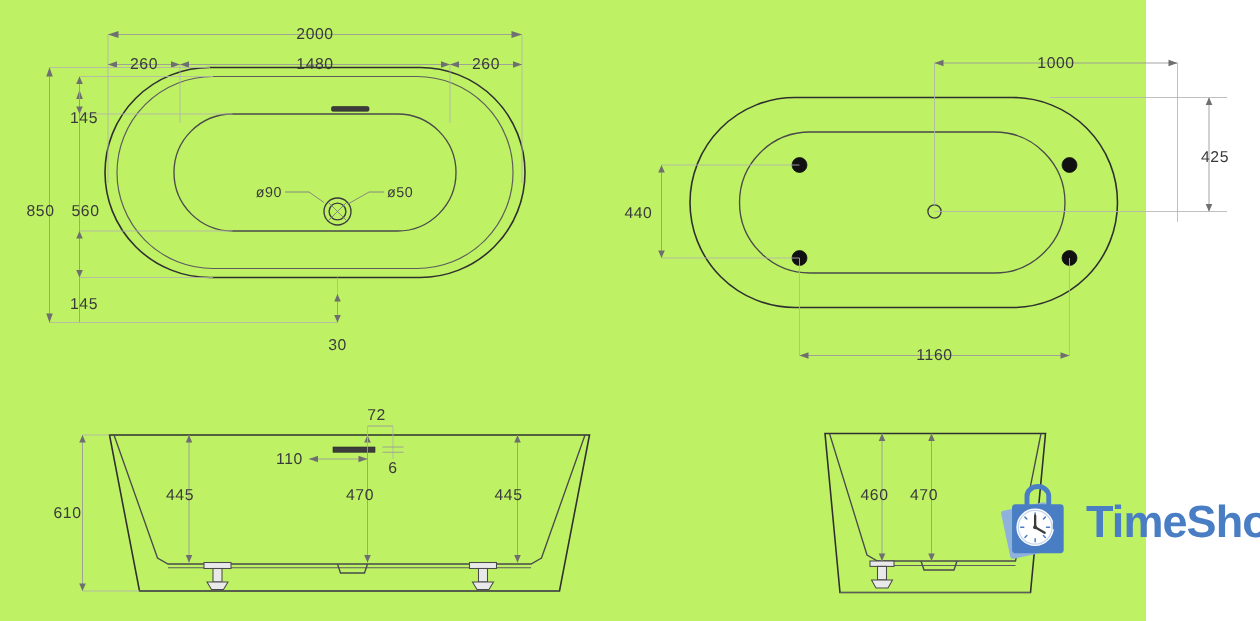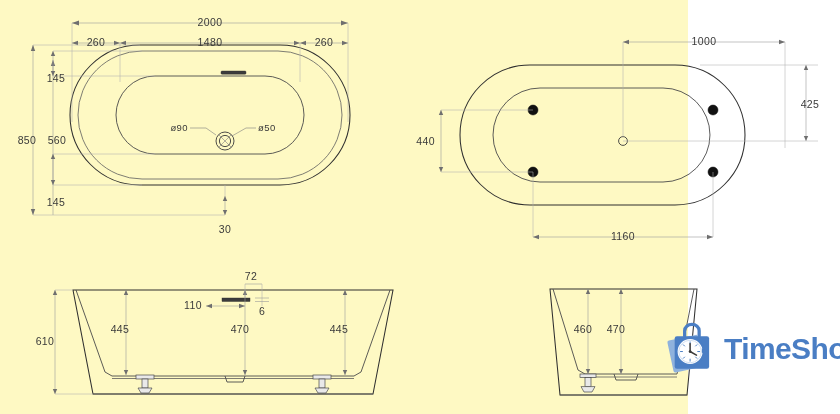--- a/index.html
+++ b/index.html
@@ -10,23 +10,23 @@
   }
   body {
     width: 840px;
     height: 414px;
     overflow: hidden;
     font-family: "Liberation Sans", sans-serif;
     color: #2b2b2b;
   }
   #sheet {
     position: relative;
-    width: 688px;
+    width: 764px;
     height: 414px;
-    background: #fef9c3;
+    background: #bef264;
     text-align: right;
   }
   #sheet svg {
     position: absolute;
     top: 0;
     left: 0;
     display: block;
   }
   .dimtext {
     font-family: "Liberation Sans", sans-serif;

